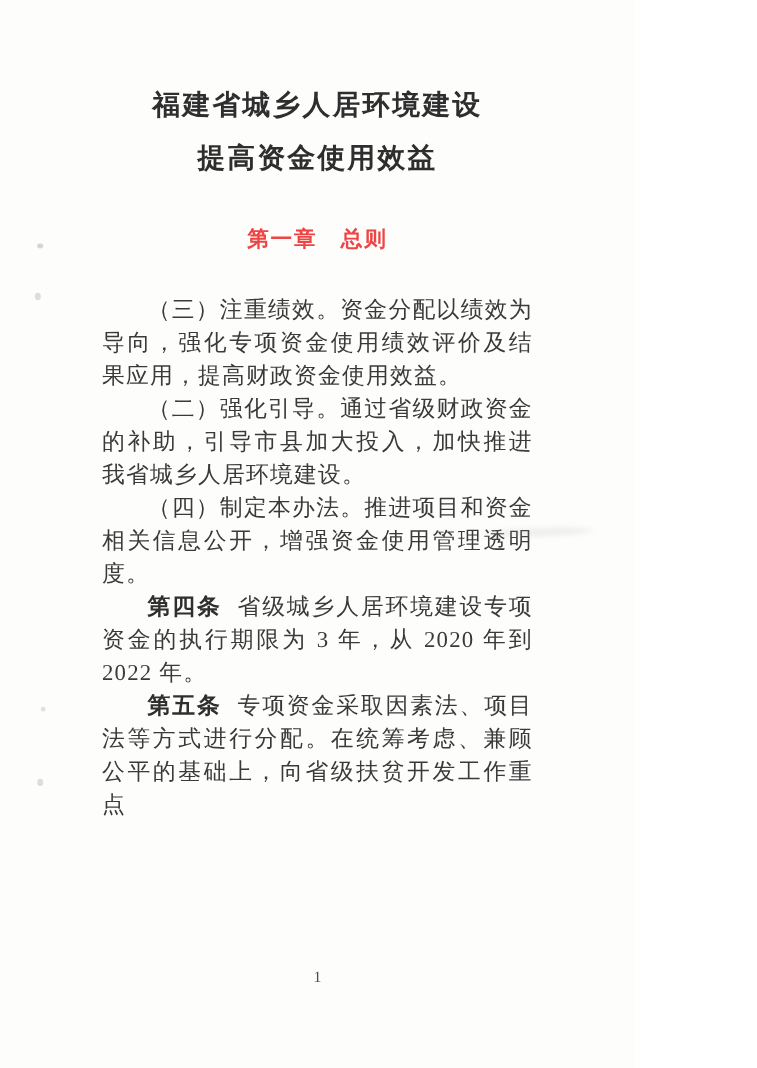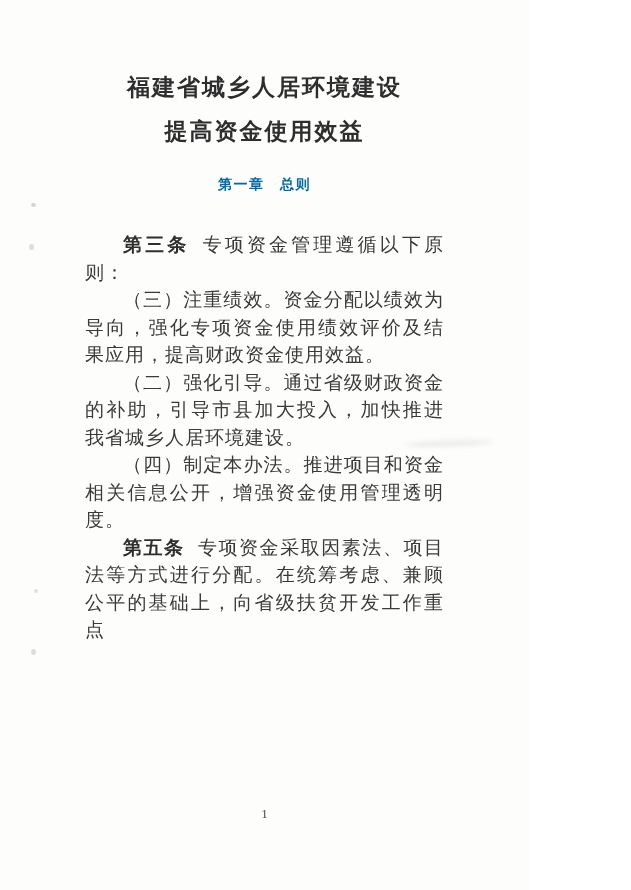--- a/index.html
+++ b/index.html
@@ -17,27 +17,27 @@
     text-align: center;
   }
   .title-line {
     font-size: 23px;
     font-weight: 700;
     letter-spacing: 2px;
     line-height: 44px;
     color: #2e2e2e;
   }
   .chapter-heading {
-    margin-top: 18px;
+    margin-top: 32px;
     text-align: center;
-    font-size: 14px;
+    font-size: 18px;
     font-weight: 700;
     letter-spacing: 1.5px;
     line-height: 26px;
-    color: #0369a1;
+    color: #ef4444;
   }
   .content {
     margin: 33px 85px 0 85px;
     font-size: 19px;
     line-height: 27.5px;
     letter-spacing: 1px;
     text-align: justify;
     text-justify: inter-character;
   }
   .content p {
@@ -86,24 +86,24 @@
 <div class="page">
 
   <div class="title-block">
     <div class="title-line">福建省城乡人居环境建设</div>
     <div class="title-line">提高资金使用效益</div>
   </div>
 
   <div class="chapter-heading">第一章　总则</div>
 
   <div class="content">
-    <p><span class="lead">第三条</span><span>专项资金管理遵循以下原则：</span></p>
     <p><span class="lead"></span><span>（三）注重绩效。资金分配以绩效为导向，强化专项资金使用绩效评价及结果应用，提高财政资金使用效益。</span></p>
     <p><span class="lead"></span><span>（二）强化引导。通过省级财政资金的补助，引导市县加大投入，加快推进我省城乡人居环境建设。</span></p>
     <p><span class="lead"></span><span>（四）制定本办法。推进项目和资金相关信息公开，增强资金使用管理透明度。</span></p>
+    <p><span class="lead">第四条</span><span>省级城乡人居环境建设专项资金的执行期限为 3 年，从 2020 年到 2022 年。</span></p>
     <p><span class="lead">第五条</span><span>专项资金采取因素法、项目法等方式进行分配。在统筹考虑、兼顾公平的基础上，向省级扶贫开发工作重点</span></p>
   </div>
 
   <div class="page-number">1</div>
 
   <div class="artifact a1"></div>
   <div class="artifact a2"></div>
   <div class="artifact a3"></div>
   <div class="artifact a4"></div>
   <div class="smudge"></div>

